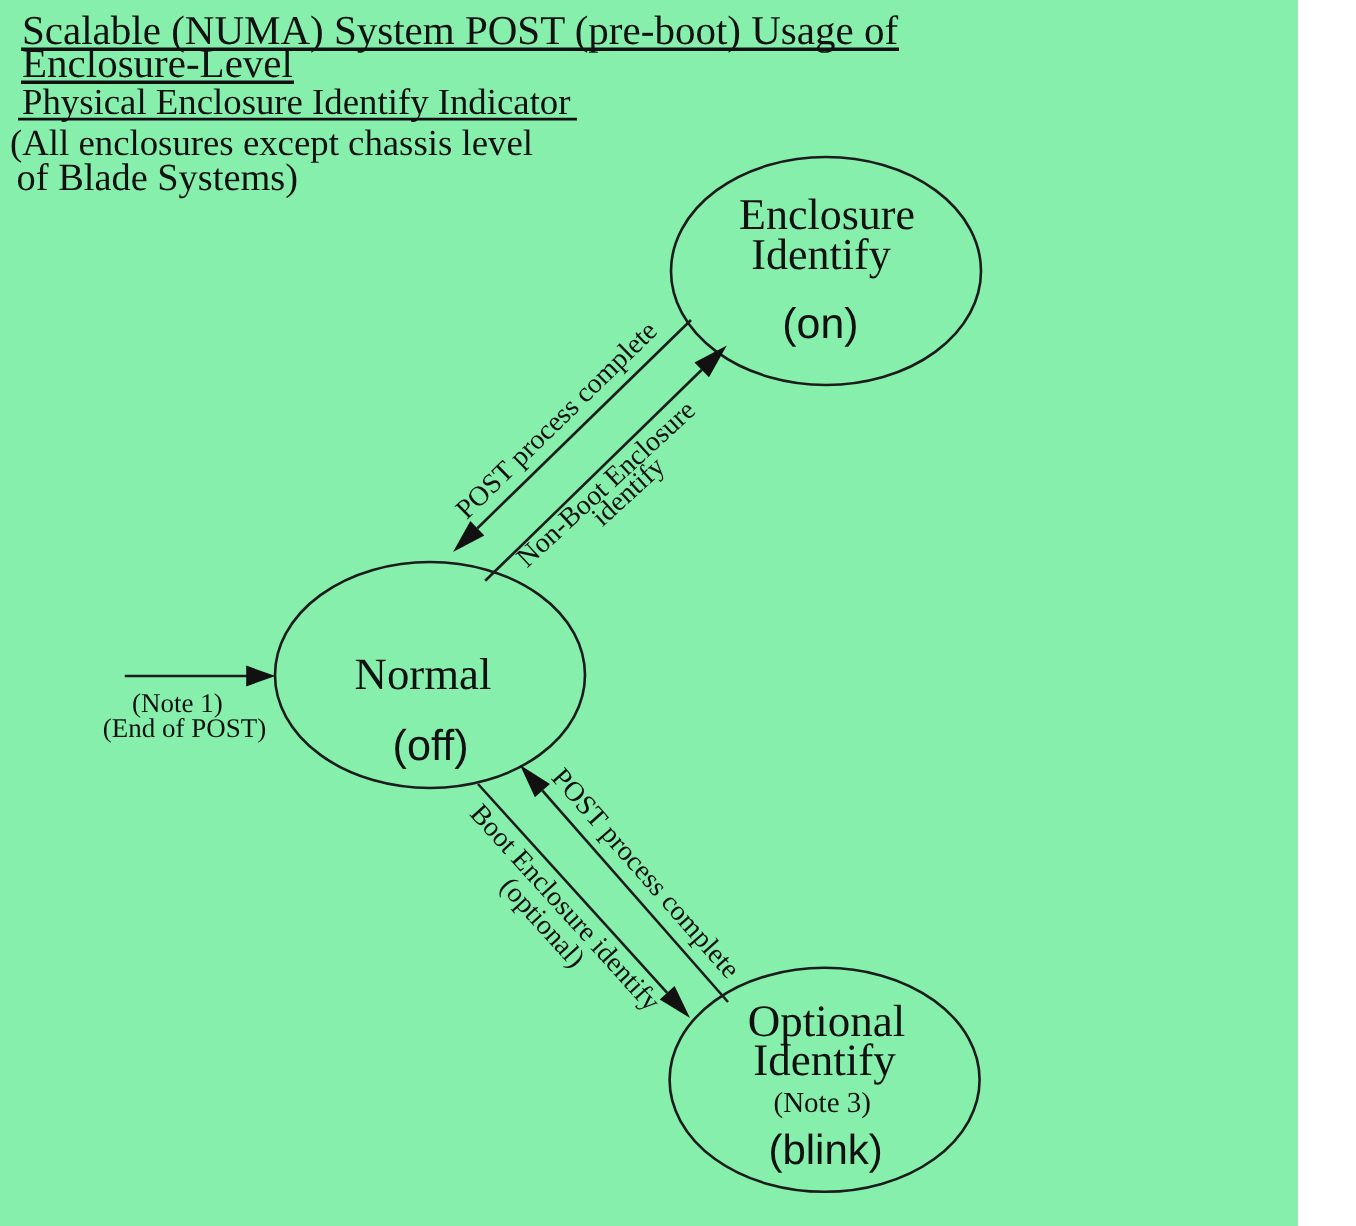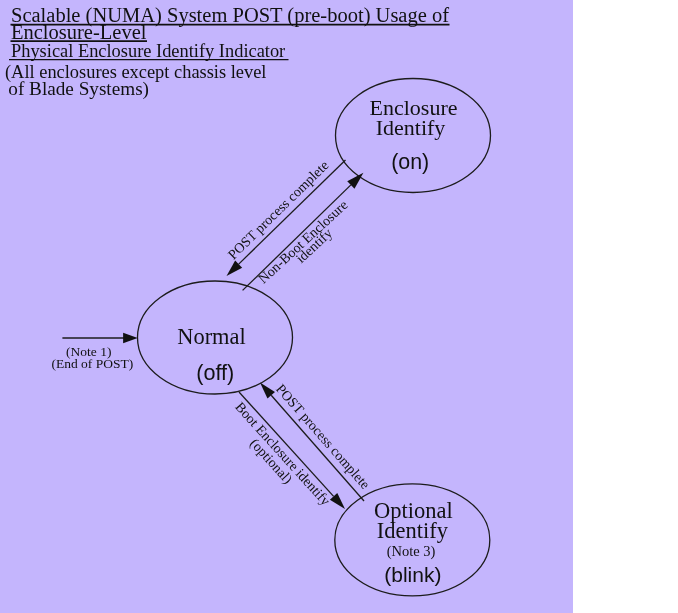--- a/index.html
+++ b/index.html
@@ -1,16 +1,16 @@
 <!DOCTYPE html>
 <html><head>
 <meta charset="utf-8">
 <style>
 html,body{margin:0;padding:0;background:#fff;}
-#page{position:relative;width:573px;height:613px;background:#c4b5fd;overflow:hidden;text-align:center;}
+#page{position:relative;width:649px;height:613px;background:#86efac;overflow:hidden;text-align:center;}
 #page svg{position:absolute;left:0;top:0;}
 text{fill:#111;}
 .ser{font-family:"Liberation Serif",serif;}
 .san{font-family:"Liberation Sans",sans-serif;}
 </style>
 </head>
 <body>
 <div id="page">
 <svg width="678" height="613" viewBox="0 0 678 613">
 

